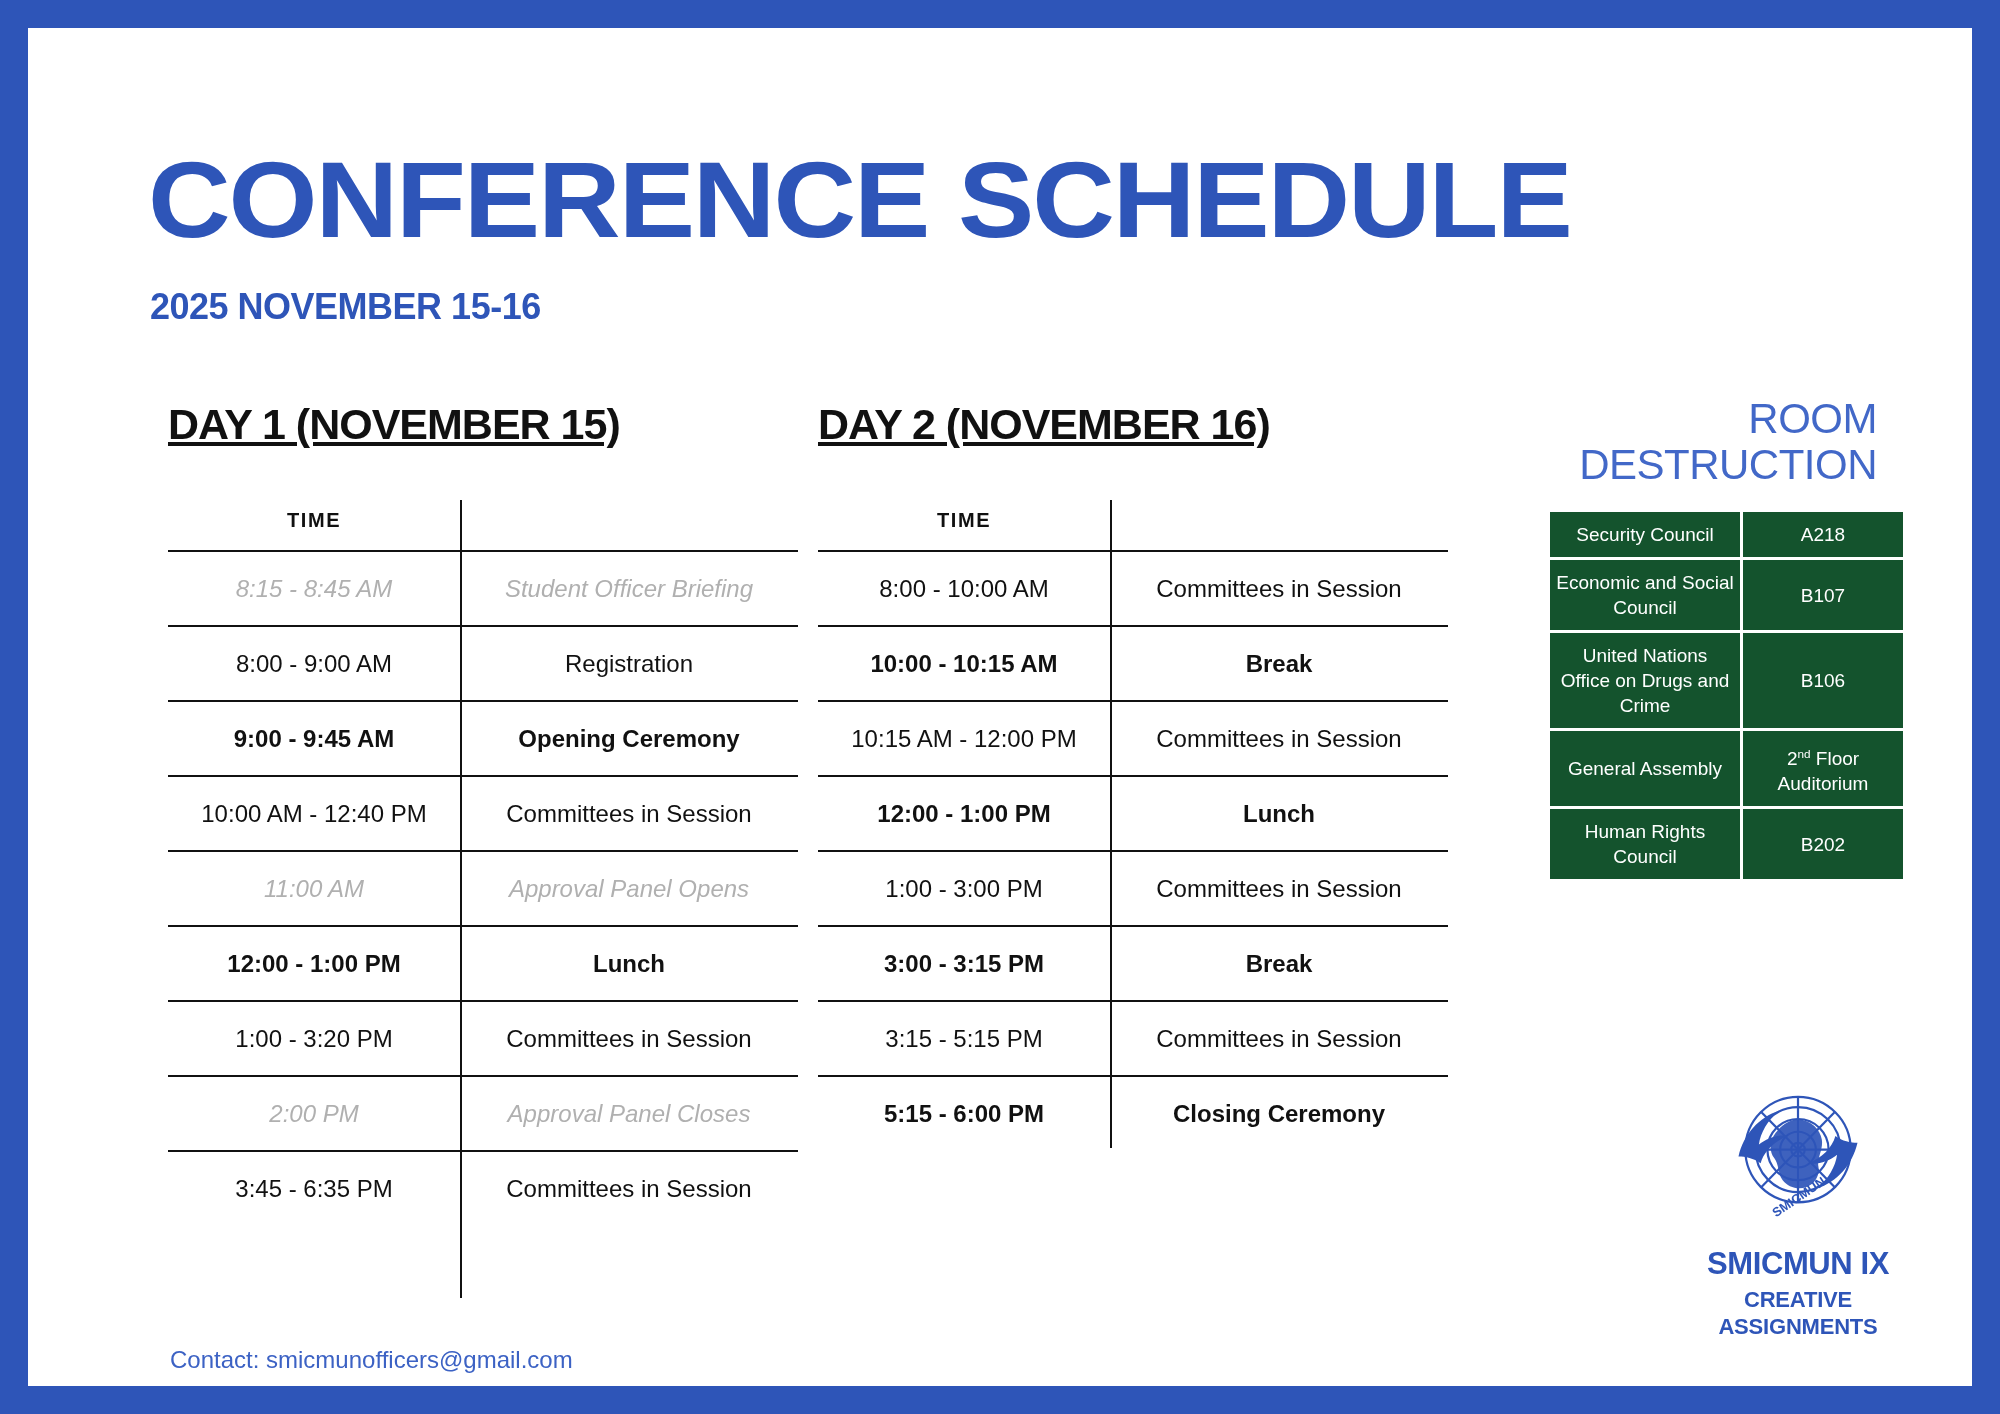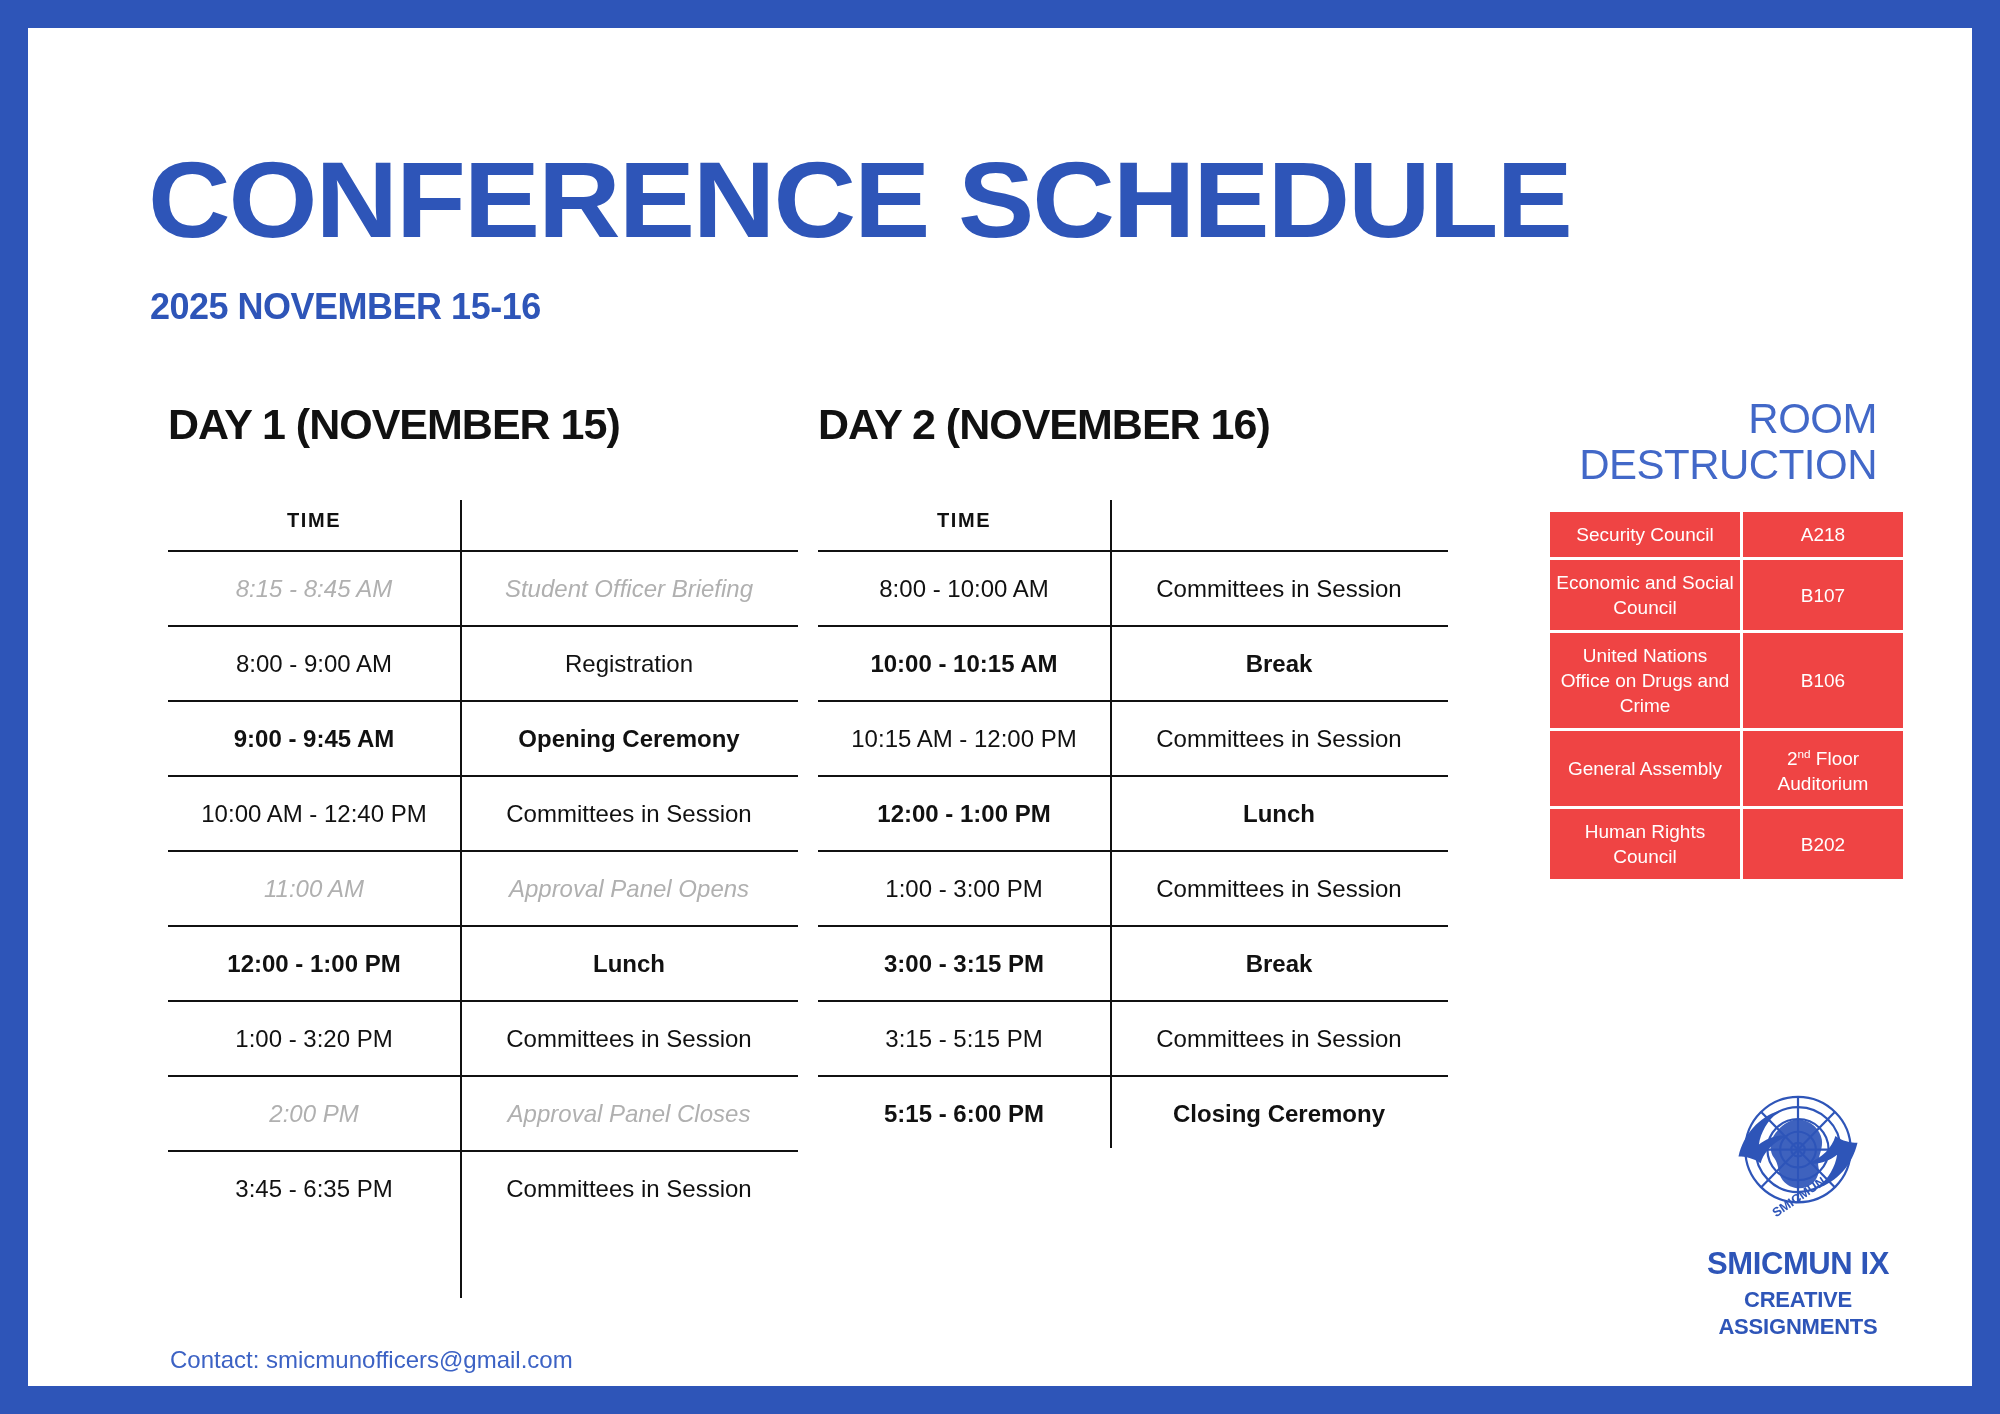--- a/index.html
+++ b/index.html
@@ -21,21 +21,21 @@
     white-space:nowrap;
   }
   .subtitle{
     position:absolute;left:122px;top:258px;
     font-size:36px;font-weight:bold;color:#2E55B8;
     letter-spacing:-0.5px;white-space:nowrap;
   }
   
   .day-heading{
     position:absolute;font-size:43px;font-weight:bold;color:#111111;
-    letter-spacing:-1px;white-space:nowrap;
+    letter-spacing:-1px;white-space:nowrap;text-decoration:underline;
   }
   #day1-heading{left:140px;top:372px;}
   #day2-heading{left:790px;top:372px;}
   
   .sched{
     position:absolute;
     width:630px;
   }
   #day1-table{left:140px;top:462px;}
   #day2-table{left:790px;top:462px;}
@@ -65,21 +65,21 @@
     text-align:right;font-size:42px;line-height:46px;
     color:#4268C8;font-weight:normal;letter-spacing:-0.5px;
   }
   .rooms{
     position:absolute;left:1519px;top:481px;width:350px;
   }
   .rooms table{border-collapse:separate;border-spacing:3px;width:100%;table-layout:fixed;}
   .rooms col.c-body{width:190px;}
   .rooms col.c-room{width:160px;}
   .rooms td{
-    background:#ef4444;color:#ffffff;text-align:center;vertical-align:middle;
+    background:#14532d;color:#ffffff;text-align:center;vertical-align:middle;
     font-size:19px;line-height:25px;padding:10px 6px;
   }
   .rooms sup{font-size:0.62em;vertical-align:super;}
   
   .logo-wrap{
     position:absolute;left:1620px;top:1040px;width:300px;text-align:center;
   }
   .logo-mark{width:170px;height:170px;display:block;margin:0 auto;}
   .logo-name{
     margin-top:8px;font-size:31px;font-weight:bold;color:#2E55B8;

